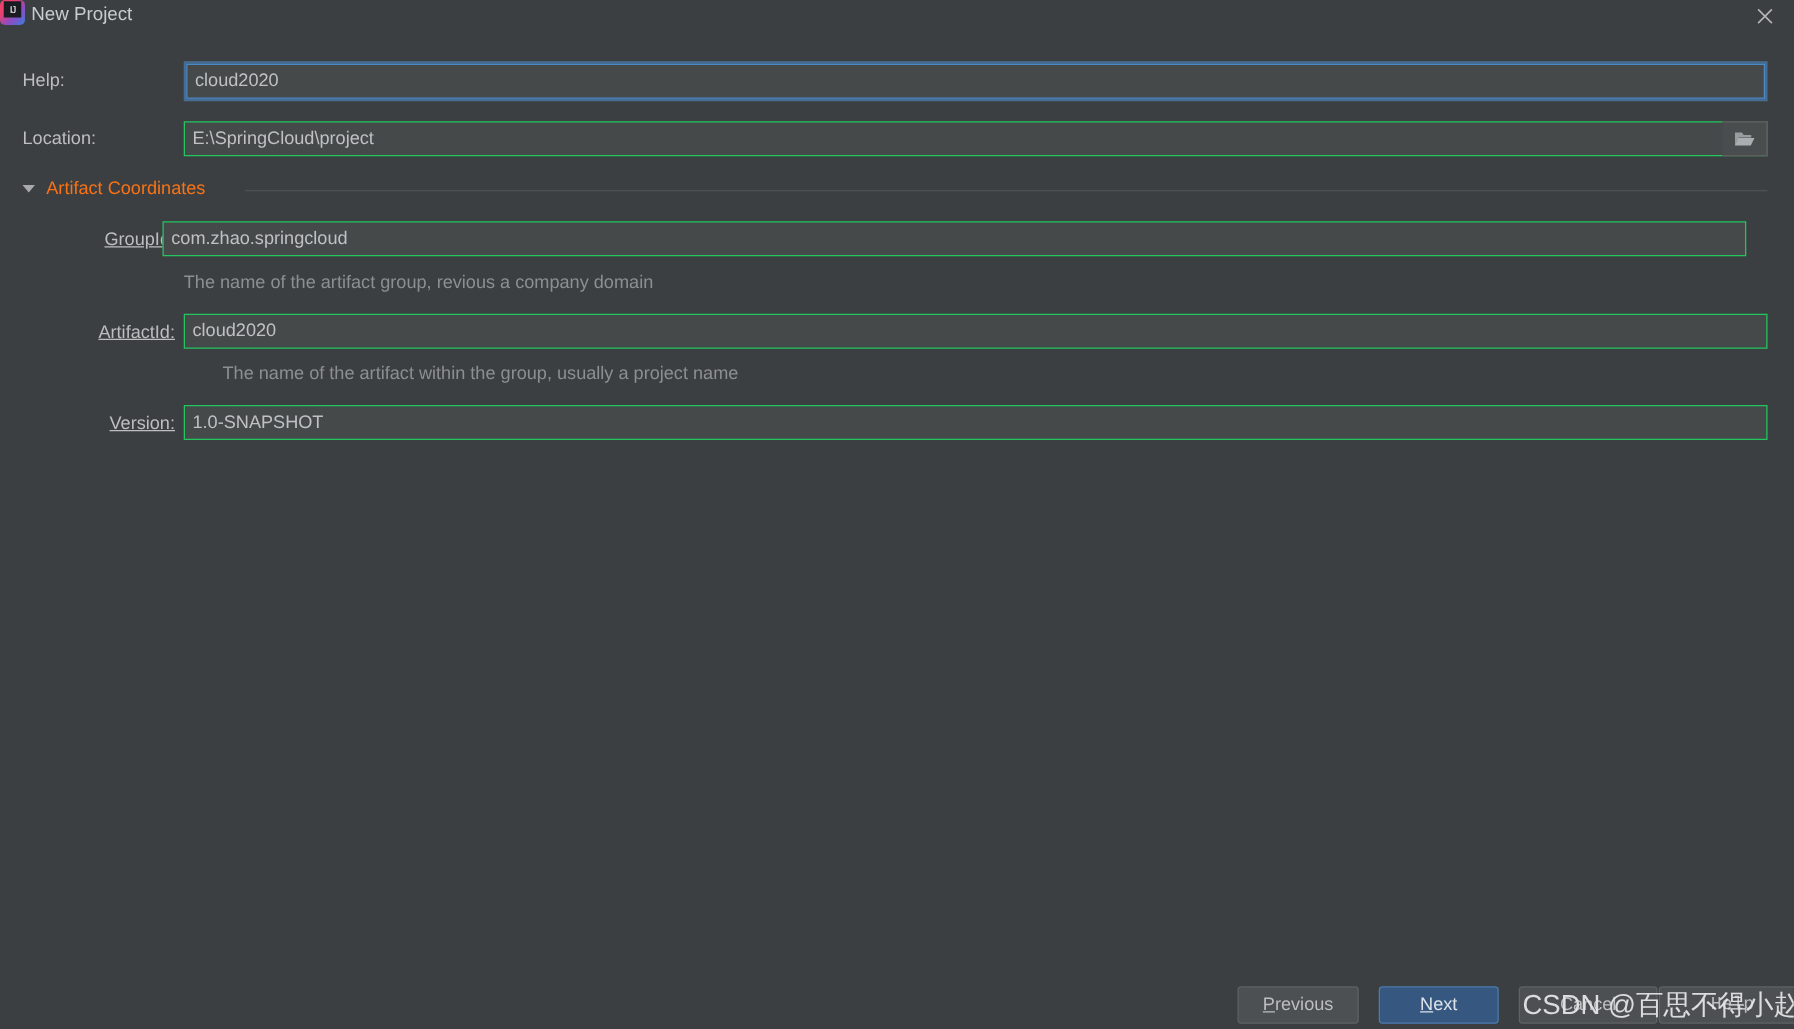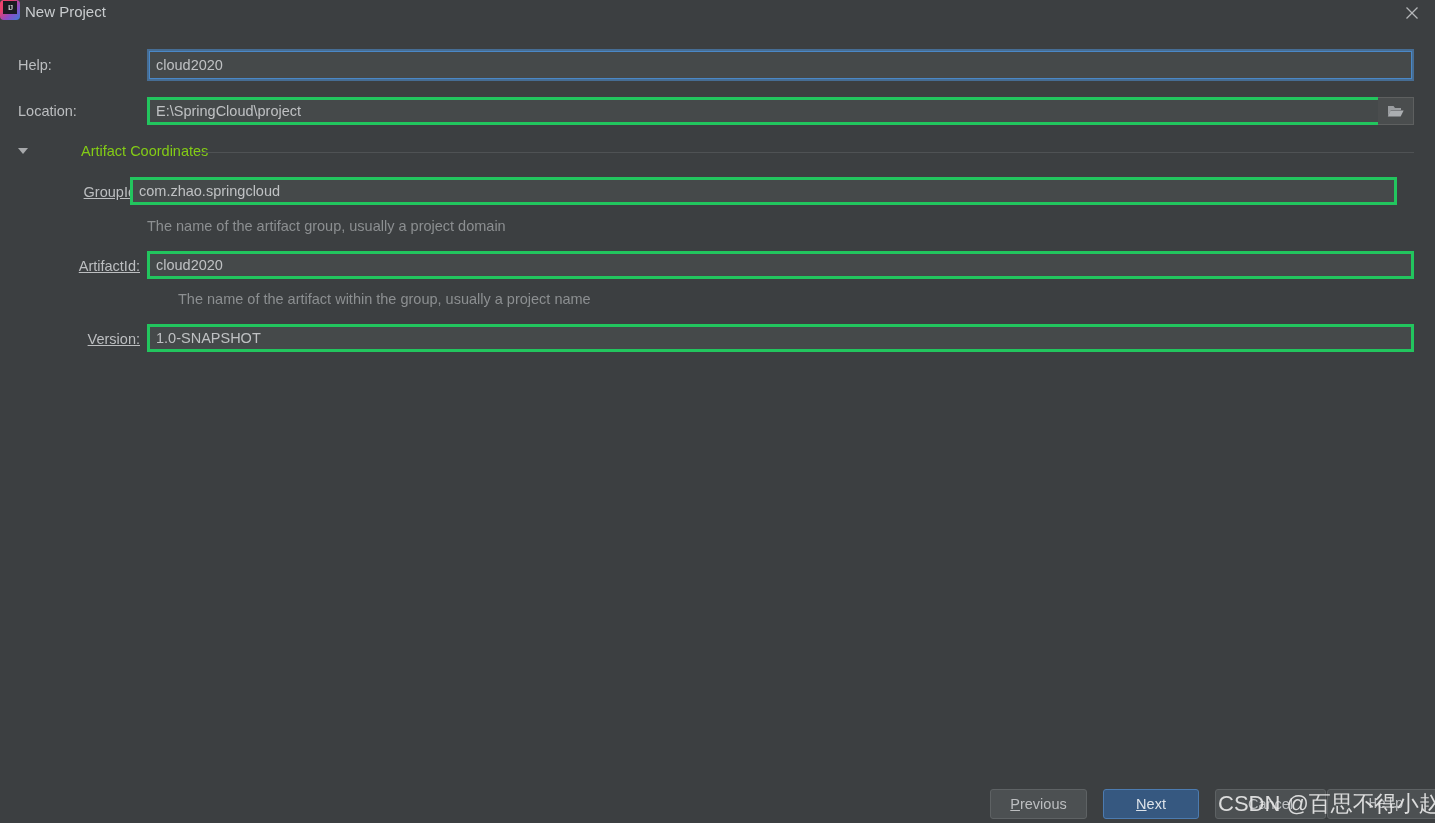--- a/index.html
+++ b/index.html
@@ -86,21 +86,21 @@
     width: 126px;
     left: 14px;
     text-align: right;
     text-decoration: underline;
   }
 
   .field {
     position: absolute;
     box-sizing: border-box;
     background: #45494A;
-    border: 3px solid #22c55e;
+    border: 1px solid #22c55e;
     height: 28px;
     display: flex;
     align-items: center;
     padding-left: 6px;
     font-size: 14.5px;
     color: #BFC1C3;
     white-space: nowrap;
     overflow: hidden;
   }
   .field.focused {
@@ -147,23 +147,22 @@
   }
   .tri {
     width: 0; height: 0;
     border-left: 5px solid transparent;
     border-right: 5px solid transparent;
     border-top: 6px solid #A7A9AB;
     margin-right: 9px;
   }
   .section-title {
     font-size: 14.5px;
-    color: #84cc16;
-    white-space: nowrap;
-    margin-left: 44px;
+    color: #f97316;
+    white-space: nowrap;
   }
   .section-rule {
     position: absolute;
     left: 196px;
     top: 152px;
     width: 1218px;
     height: 1px;
     background: #4F5254;
   }
 
@@ -234,21 +233,21 @@
 </div>
 
 <div class="section-header">
   <span class="tri"></span>
   <span class="section-title">Artifact Coordinates</span>
 </div>
 <div class="section-rule"></div>
 
 <div class="row-label label-right" style="top:182px;">GroupId:</div>
 <div class="field" style="left:130px; top:177px; width:1267px;">com.zhao.springcloud</div>
-<div class="hint" style="left:147px; top:217px;">The name of the artifact group, usually a project domain</div>
+<div class="hint" style="left:147px; top:217px;">The name of the artifact group, revious a company domain</div>
 
 <div class="row-label label-right" style="top:256px;">ArtifactId:</div>
 <div class="field" style="left:147px; top:251px; width:1267px;">cloud2020</div>
 <div class="hint" style="left:137px; top:290px;margin-left:41px;">The name of the artifact within the group, usually a project name</div>
 
 <div class="row-label label-right" style="top:329px;">Version:</div>
 <div class="field" style="left:147px; top:324px; width:1267px;">1.0-SNAPSHOT</div>
 
 <div class="btn" style="left:990px; top:789px; width:97px;">
   <span class="mn">P</span>

